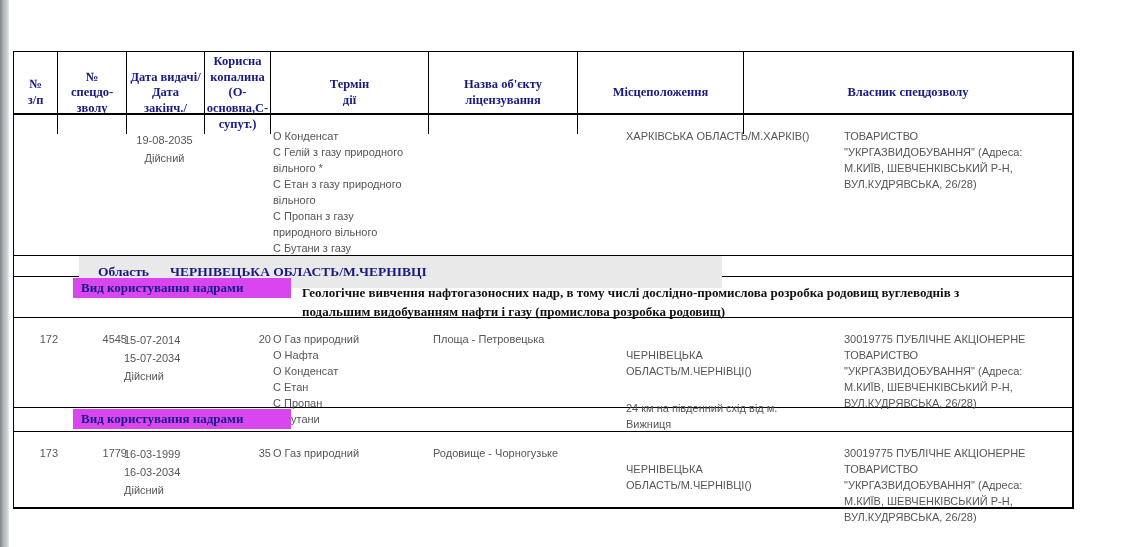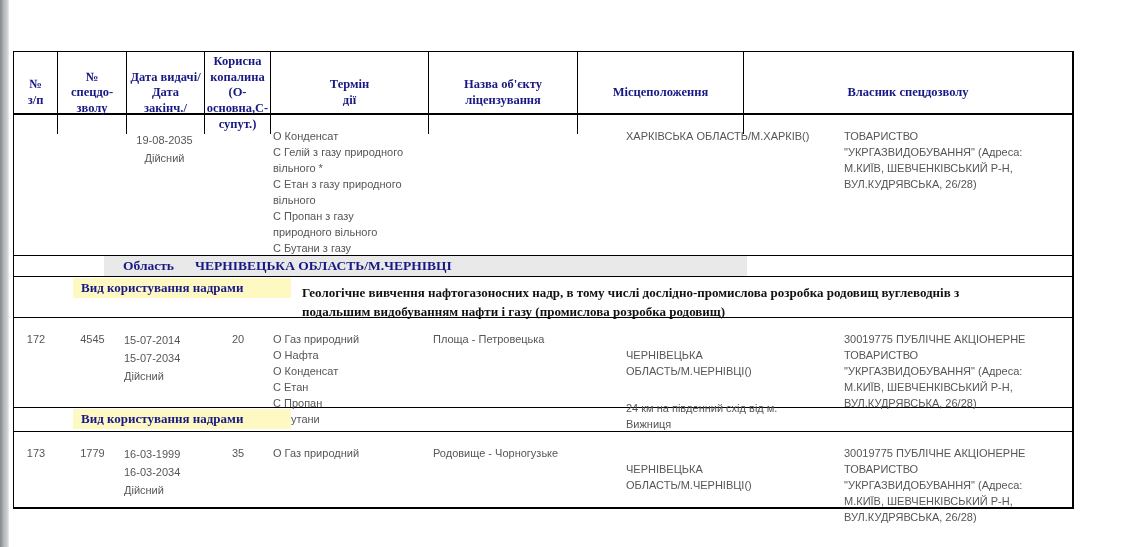--- a/index.html
+++ b/index.html
@@ -16,44 +16,44 @@
          border-bottom:2px solid #000;}
   .th{border-right:1px solid #000;display:flex;align-items:center;justify-content:center;
       text-align:center;font-family:"Liberation Serif",serif;font-weight:bold;font-size:12.5px;
       line-height:1.25;color:#181884;white-space:pre-line;padding:2px 2px;}
   .th:last-child{border-right:none;}
 
   
   .row{display:grid;grid-template-columns:44px 69px 78px 66px 158px 197px 218px 1fr;
        border-bottom:1px solid #000;font-size:11px;line-height:16px;color:#565656;}
   .row > div{padding-top:13px;white-space:pre-line;}
-  .c-num,.c-permit,.c-term{text-align:center;}
+  .c-num,.c-permit,.c-term{text-align:right;}
   .c-dates{margin-left:-8px;padding-left:5px;line-height:18px;}
   .c-minerals{padding-left:2px;padding-right:4px;}
   .c-object{padding-left:4px;}
   .c-location{padding-right:6px;}
   .c-location .para + .para{margin-top:5px;}
   .c-owner{padding-right:6px;}
   .r1{height:141px;}
   .r1 .c-dates{padding-top:16px;text-align:center;}
   .r1 .c-location{white-space:pre;}
   .r172{height:90px;}
   .r173{height:75px;border-bottom:none;}
 
   
   .band{display:flex;align-items:flex-start;border-bottom:1px solid #000;
         font-family:"Liberation Serif",serif;font-weight:bold;}
   .band-oblast{height:21px;}
-  .oblast-box{margin-left:90px;width:643px;height:20px;background:#e9e9e9;display:flex;
+  .oblast-box{margin-left:65px;width:643px;height:32px;background:#e9e9e9;display:flex;
               align-items:center;padding-left:19px;font-size:13.5px;color:#181884;}
   .oblast-box .band-value{margin-left:21px;}
   .band-usage{padding-top:1px;}
   .band-usage-1{height:41px;}
   .band-usage-2{height:24px;}
-  .usage-label-box{margin-left:59px;width:218px;height:20px;background:#fef9c3;flex-shrink:0;
+  .usage-label-box{margin-left:59px;width:218px;height:20px;background:#d946ef;flex-shrink:0;
                    display:flex;align-items:center;padding-left:8px;font-size:13px;color:#181884;}
   .usage-value{margin-left:11px;margin-top:5px;font-size:13px;line-height:19px;color:#111;
                white-space:pre-line;padding-right:4px;}
 </style>
 </head>
 <body>
 
 <div class="screen">
   <div class="gutter"></div>
 

